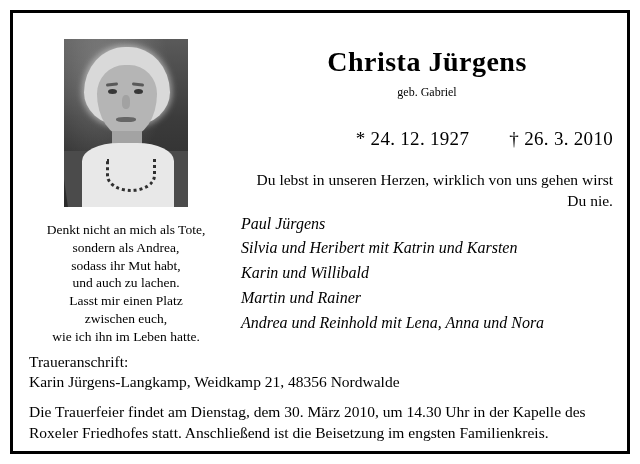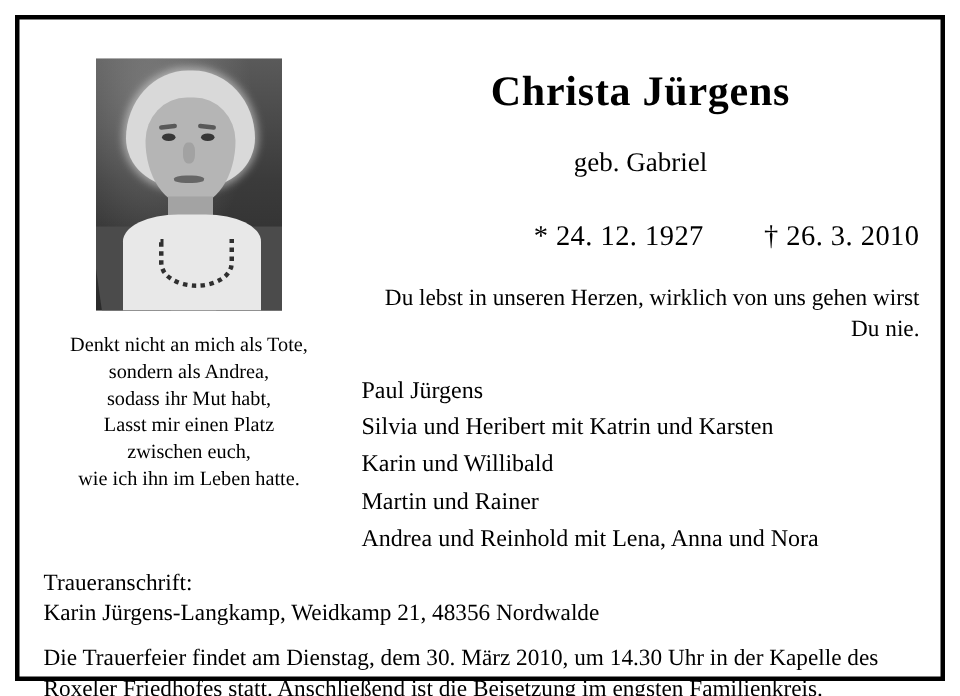--- a/index.html
+++ b/index.html
@@ -177,40 +177,40 @@
   }
   .name {
     text-align: center;
     font-size: 28px;
     letter-spacing: 0.5px;
     line-height: 1.1;
     font-weight: bold;
   }
   .maiden {
     text-align: center;
-    font-size: 18px;
-    margin-top: 20px;
+    font-size: 12px;
+    margin-top: 7px;
   }
   .dates {
     text-align: right;
     font-size: 19px;
     margin-top: 28px;
     letter-spacing: 0.3px;
   }
   .dates .sep { display: inline-block; width: 30px; }
   .motto {
     margin-top: 20px;
     font-size: 15.5px;
     line-height: 1.35;
     text-align: right;
   }
   .survivors {
-    margin-top: 18px;
     font-size: 16px;
     line-height: 1.55;
+    font-style: italic;
   }
   .survivors div { white-space: nowrap; }
   .bottom-section {
     margin-top: 6px;
     padding-left: 2px;
   }
   .address {
     font-size: 15.5px;
     line-height: 1.3;
   }
@@ -244,20 +244,21 @@
           <div class="jacket-l"></div>
           <div class="jacket-r"></div>
           <div class="collar"></div>
           <div class="necklace"></div>
         </div>
 
         <div class="verse">
           <div>Denkt nicht an mich als Tote,</div>
           <div>sondern als Andrea,</div>
           <div>sodass ihr Mut habt,</div>
+          <div>und auch zu lachen.</div>
           <div>Lasst mir einen Platz</div>
           <div>zwischen euch,</div>
           <div>wie ich ihn im Leben hatte.</div>
         </div>
       </div>
 
       <div class="right-col">
         <div class="name">Christa Jürgens</div>
         <div class="maiden">geb. Gabriel</div>
         <div class="dates">

